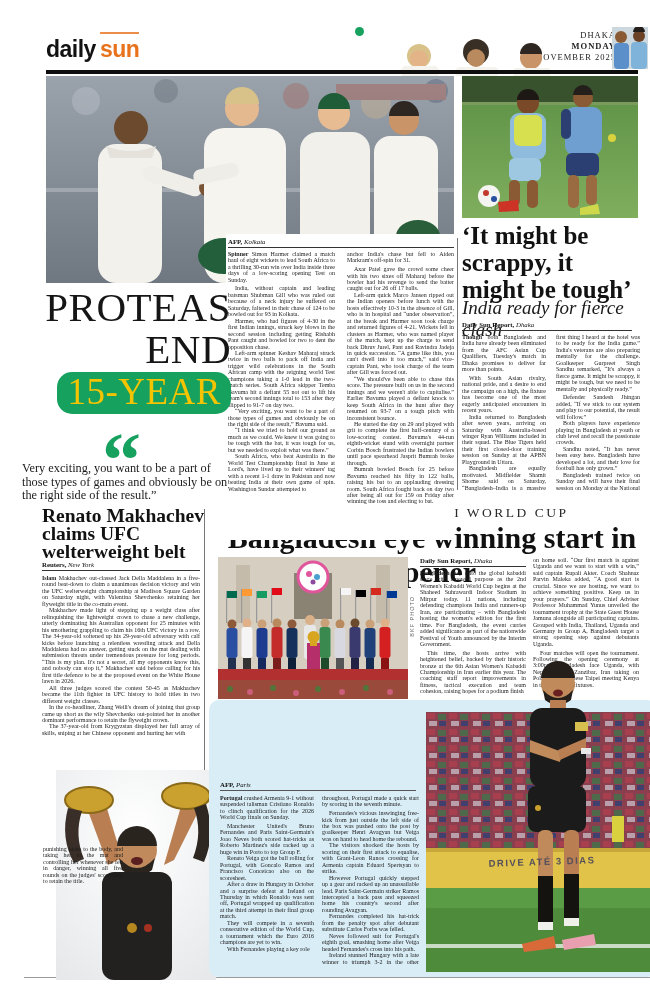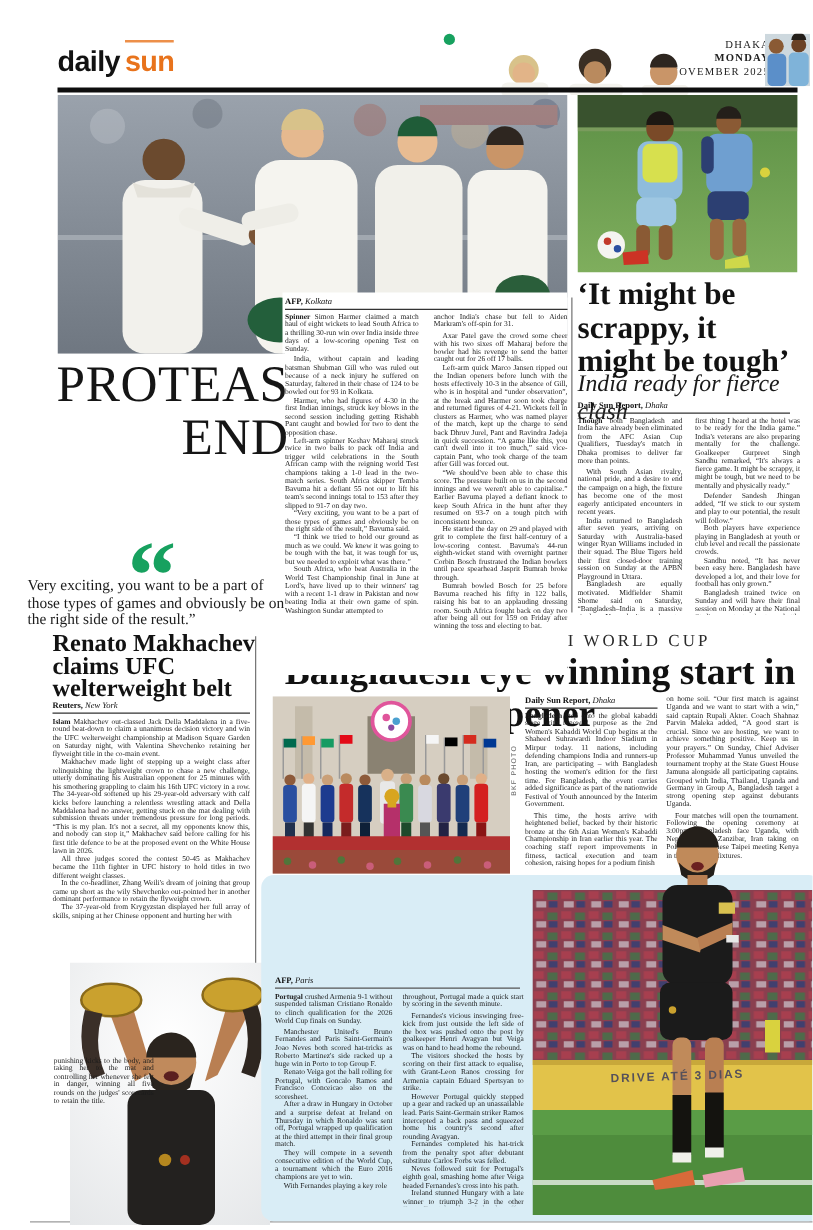--- a/index.html
+++ b/index.html
@@ -179,20 +179,21 @@
     <p class="ind">Left-arm quick Marco Jansen ripped out the Indian openers before lunch with the hosts effectively 10-3 in the absence of Gill, who is in hospital and “under observation”, at the break and Harmer soon took charge and returned figures of 4-21. Wickets fell in clusters as Harmer, who was named player of the match, kept up the charge to send back Dhruv Jurel, Pant and Ravindra Jadeja in quick succession. “A game like this, you can't dwell into it too much,” said vice-captain Pant, who took charge of the team after Gill was forced out.</p>
     <p class="ind">“We should've been able to chase this score. The pressure built on us in the second innings and we weren't able to capitalise.” Earlier Bavuma played a defiant knock to keep South Africa in the hunt after they resumed on 93-7 on a tough pitch with inconsistent bounce.</p>
     <p class="ind">He started the day on 29 and played with grit to complete the first half-century of a low-scoring contest. Bavuma's 44-run eighth-wicket stand with overnight partner Corbin Bosch frustrated the Indian bowlers until pace spearhead Jasprit Bumrah broke through.</p>
     <p class="ind">Bumrah bowled Bosch for 25 before Bavuma reached his fifty in 122 balls, raising his bat to an applauding dressing room. South Africa fought back on day two after being all out for 159 on Friday after winning the toss and electing to bat.</p>
   </div>
 </div>
 
 <div class="abs proteas">
   <div class="hl">PROTEAS</div>
   <div class="hl">END</div>
+  <div style="margin:2px 0"><span class="pill">15-YEAR</span></div>
 </div>
 <div class="abs qmark">“</div>
 <div class="abs pullquote">Very exciting, you want to be a part of those types of games and obviously be on the right side of the result.”</div>
 <div class="abs vdiv1"></div>
 
 <svg class="abs" style="left:446px;top:76px" width="176" height="142" viewBox="0 0 176 142">
   <defs>
         <linearGradient id="grass" x1="0" y1="0" x2="0" y2="1">
     <stop offset="0" stop-color="#5c8f45"></stop>
           <stop offset="1" stop-color="#7fae5d"></stop>

